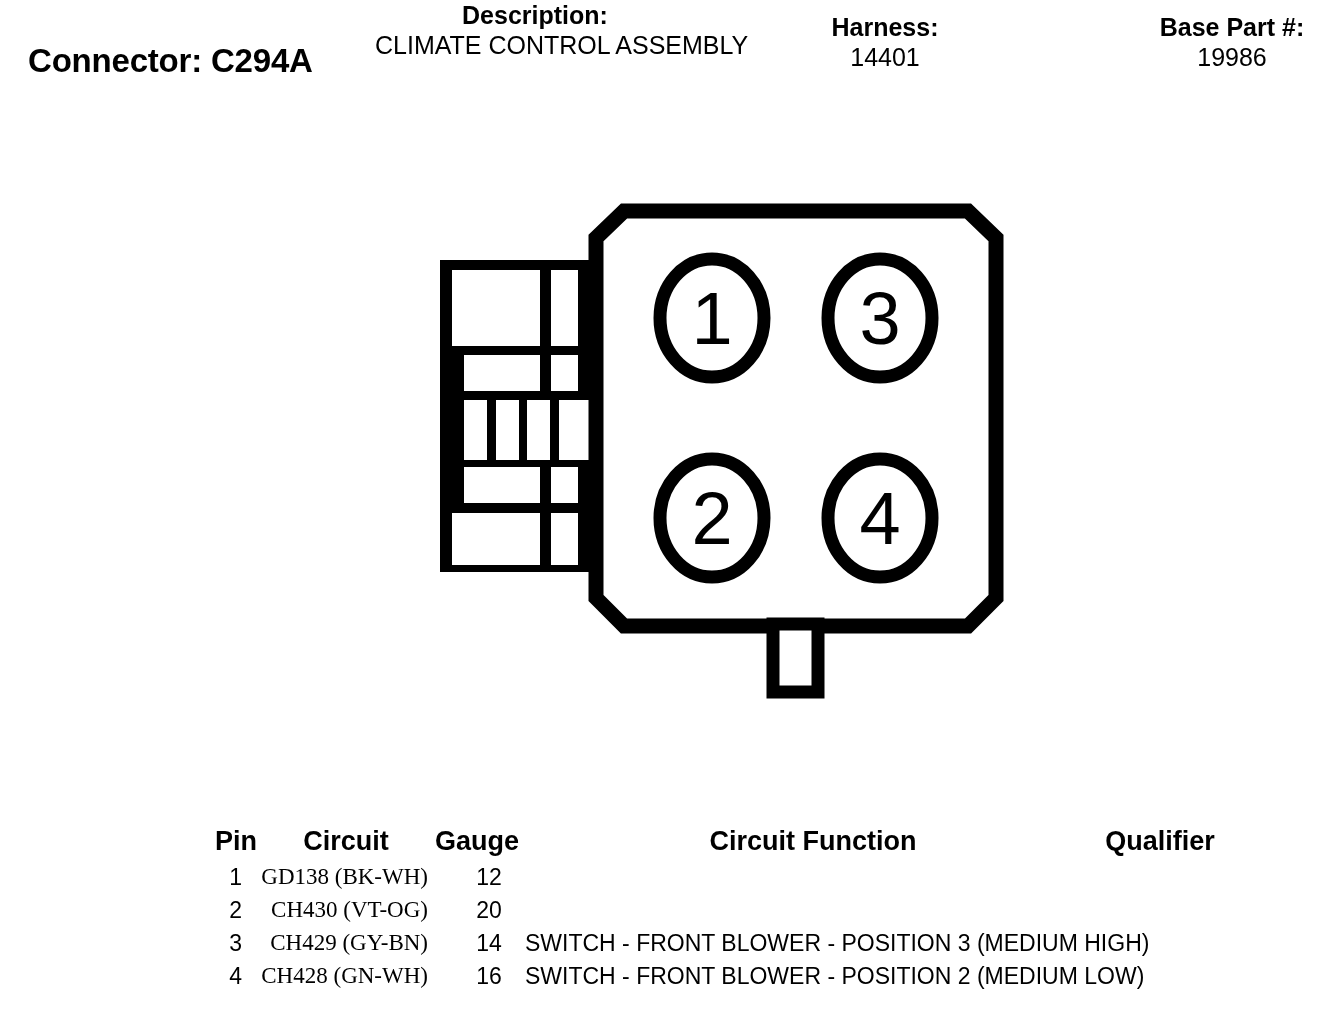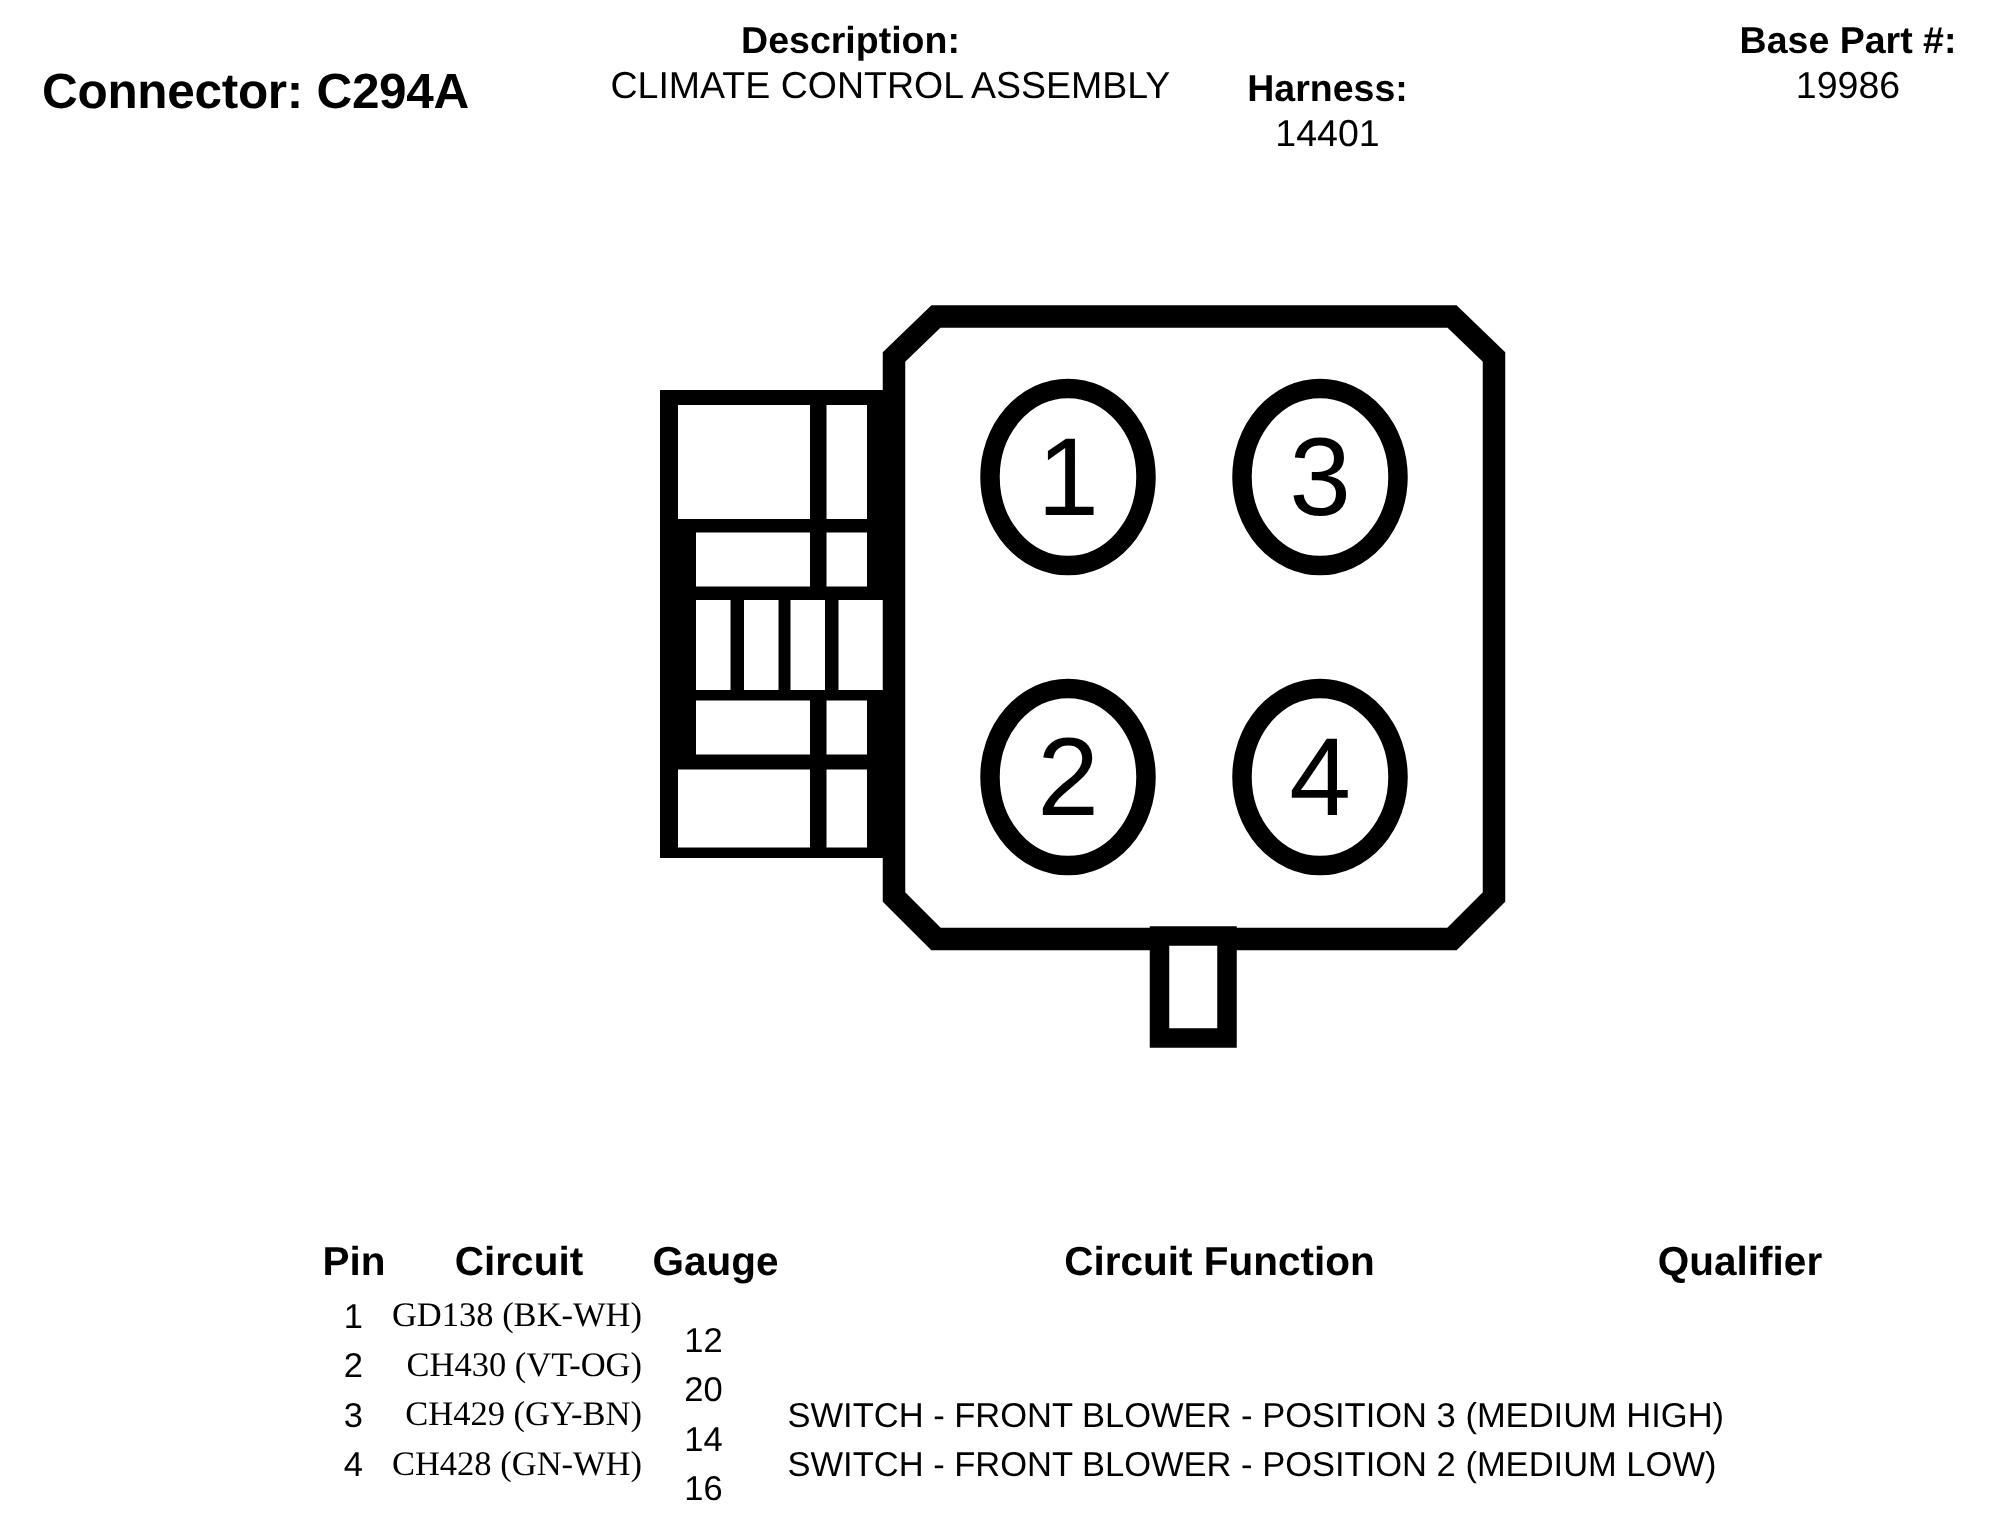--- a/index.html
+++ b/index.html
@@ -36,22 +36,22 @@
     line-height: 30px;
     white-space: nowrap;
   }
   .hdr-value {
     font-size: 25px;
     font-weight: normal;
     line-height: 31px;
     white-space: nowrap;
   }
 
-  #col-description { left: 375px; top: 12px; width: 320px; margin-left: 32px; }
-  #col-harness     { left: 745px; top: 12px; width: 280px; margin-top: 32px; }
+  #col-description { left: 375px; top: 0; width: 320px; }
+  #col-harness     { left: 745px; top: 12px; width: 280px; }
   #col-basepart    { left: 1092px; top: 12px; width: 280px; }
 
   
   #connector-drawing {
     position: absolute;
     left: 0; top: 0;
     width: 1344px; height: 810px;
   }
   #connector-drawing svg { display: block; }
 
@@ -80,21 +80,21 @@
   .cell {
     position: absolute;
     font-size: 23px;
     font-weight: normal;
     white-space: nowrap;
     top: 0;
     line-height: 30px;
   }
   .cell-pin      { left: 190px;  width: 52px;  text-align: right; }
   .cell-circuit  { left: 258px;  width: 170px; text-align: right; font-family: Liberation Serif, serif; }
-  .cell-gauge    { left: 438px;  width: 62px;  text-align: center; margin-top: 16px; }
+  .cell-gauge    { left: 458px;  width: 62px;  text-align: center; }
   .cell-function { left: 525px;  width: 578px; text-align: left; }
   .cell-qualifier{ left: 1110px; width: 200px; text-align: left; }
 </style>
 </head>
 <body>
 
 <div id="header-bar">
 
   <div id="connector-title">Connector: C294A</div>
 

